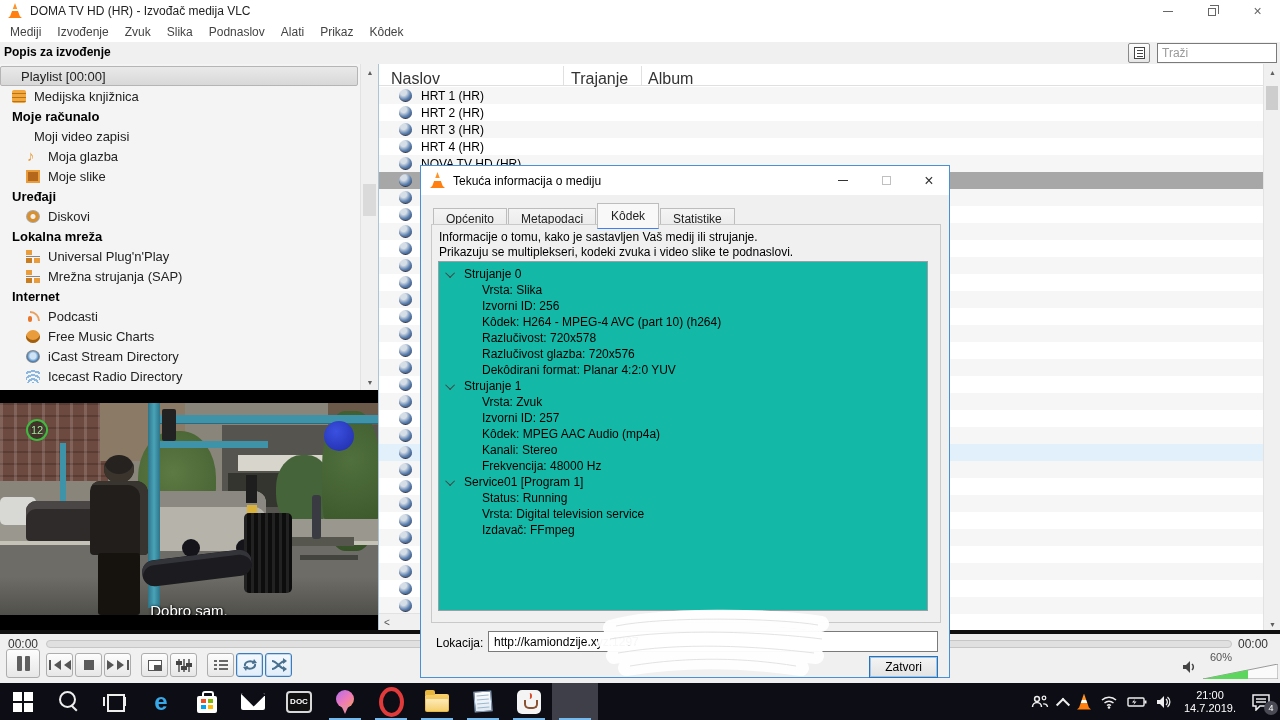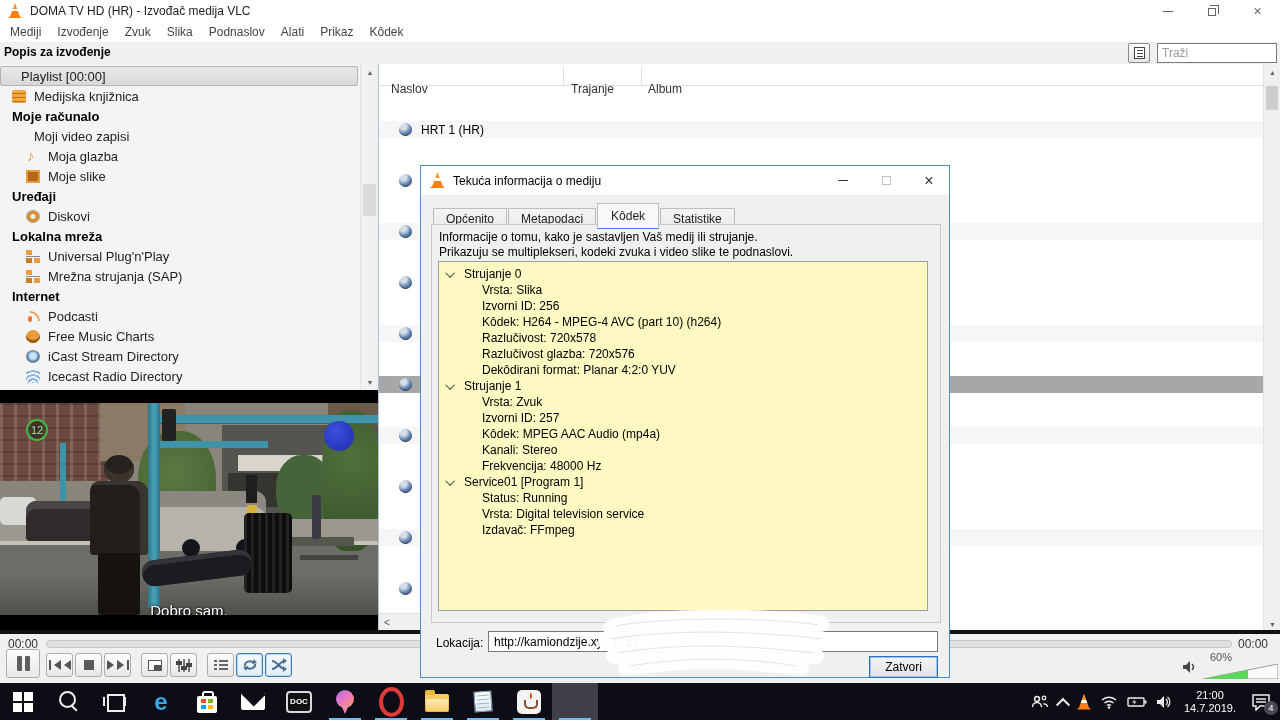--- a/index.html
+++ b/index.html
@@ -61,24 +61,24 @@
   .si.charts{border-radius:50%;background:#e89c3c;box-shadow:inset 0 -3px 0 #a15f10;}
   .si.icast{border-radius:50%;background:radial-gradient(circle at 50% 45%,#cfe3f5 0 35%,#3a78b5 70%);border:1px solid #888;}
   .si.icecast{background:repeating-radial-gradient(circle at 50% 110%,#8ab8e0 0 2px,#f5f5f5 2px 4px);border-radius:2px;}
   .sb-scroll{position:absolute;right:0;top:0;width:18px;height:326px;background:#f0f0f0;border-left:1px solid #e2e2e2;}
   .scroll-arrow{position:absolute;left:0;width:18px;height:16px;color:#5f5f5f;font-size:7px;display:flex;align-items:center;justify-content:center;}
   .sb-thumb{position:absolute;left:2px;top:120px;width:13px;height:32px;background:#dadada;}
 
   
   .playlist{position:absolute;left:378px;top:64px;width:902px;height:568px;background:#ffffff;border-left:1px solid #aac4d8;overflow:hidden;}
   .pl-header{position:absolute;left:0;top:2px;width:886px;height:20px;background:#fff;border-bottom:1px solid #e0e0e0;}
-  .pl-h-col{position:absolute;top:16px;color:#333;font-size:12px;}
+  .pl-h-col{position:absolute;top:4px;color:#333;font-size:16px;}
   .pl-h-sep{position:absolute;top:0;width:1px;height:20px;background:#e0e0e0;}
   .pl-rows{position:absolute;left:0;top:23px;width:886px;}
-  .pl-row{height:17px;display:flex;align-items:center;padding-left:20px;margin-top:34px;}
+  .pl-row{height:17px;display:flex;align-items:center;padding-left:20px;}
   .pl-row:nth-child(odd){background:#f6f6f6;}
   .pl-row.selected{background:#a7a7a7 !important;}
   .pl-row.hover{background:#e2f0fb !important;}
   .globe{width:13px;height:13px;border-radius:50%;flex:none;
         background:radial-gradient(circle at 35% 30%,#d5dde6 0 25%,#5b7fae 60%,#24406a 100%);
         border-bottom:1px solid #334;}
   .pl-title{margin-left:9px;font-size:12px;color:#000;white-space:nowrap;}
   .pl-vscroll{position:absolute;right:0;top:0;width:17px;height:568px;background:#f0f0f0;border-left:1px solid #e2e2e2;}
   .pl-vthumb{position:absolute;left:2px;top:22px;width:12px;height:24px;background:#cdcdcd;}
   .pl-hscroll{position:absolute;left:0;bottom:2px;width:44px;height:17px;background:#f0f0f0;border-top:1px solid #e2e2e2;display:flex;align-items:center;}
@@ -167,21 +167,21 @@
   .dlg-glyph-min{width:10px;height:1px;background:#333;}
   .dlg-glyph-max{width:9px;height:9px;border:1px solid #c0c0c0;}
   .dlg-glyph-close{font-size:16px;color:#333;line-height:16px;}
   .tabs{position:absolute;left:12px;top:37px;display:flex;align-items:flex-end;}
   .tab{padding:3px 12px 4px;border:1px solid #bdbdbd;border-bottom:none;background:linear-gradient(#f4f4f4,#e9e9e9);
         margin-right:1px;font-size:12px;color:#222;position:relative;top:1px;}
   .tab.active{background:#f8f8f8;padding:5px 13px 5px;top:0;border-bottom:1px solid #3b82f6;z-index:2;}
   .tab-pane{position:absolute;left:10px;top:58px;width:510px;height:399px;border:1px solid #c9c9c9;background:#f0f0f0;}
   .dlg-desc{position:absolute;left:18px;font-size:12px;color:#000;}
   .desc1{top:64px;} .desc2{top:79px;}
-  .tree-box{position:absolute;left:17px;top:95px;width:490px;height:350px;background:#fef9c3;border:1px solid #9a9fa5;overflow:hidden;}
+  .tree-box{position:absolute;left:17px;top:95px;width:490px;height:350px;background:#14b8a6;border:1px solid #9a9fa5;overflow:hidden;}
   .tree-row{height:16px;display:flex;align-items:center;font-size:12px;color:#000;}
   .tree-row.top{padding-left:9px;}
   .tree-row.child{padding-left:43px;}
   .tree-row .chev{display:none;width:7px;height:7px;border-left:1.5px solid #444;border-bottom:1.5px solid #444;
         transform:rotate(-45deg) translateY(-2px);margin-right:9px;flex:none;}
   .tree-row.top .chev{display:inline-block;}
   .tree-rows{padding-top:4px;}
   .loc-label{position:absolute;left:15px;top:470px;font-size:12px;color:#000;}
   .loc-input{position:absolute;left:67px;top:465px;width:450px;height:21px;border:1px solid #7a7a7a;background:#fff;
         font-size:12px;padding:0 5px;color:#000;font-family:"Liberation Sans",sans-serif;}

